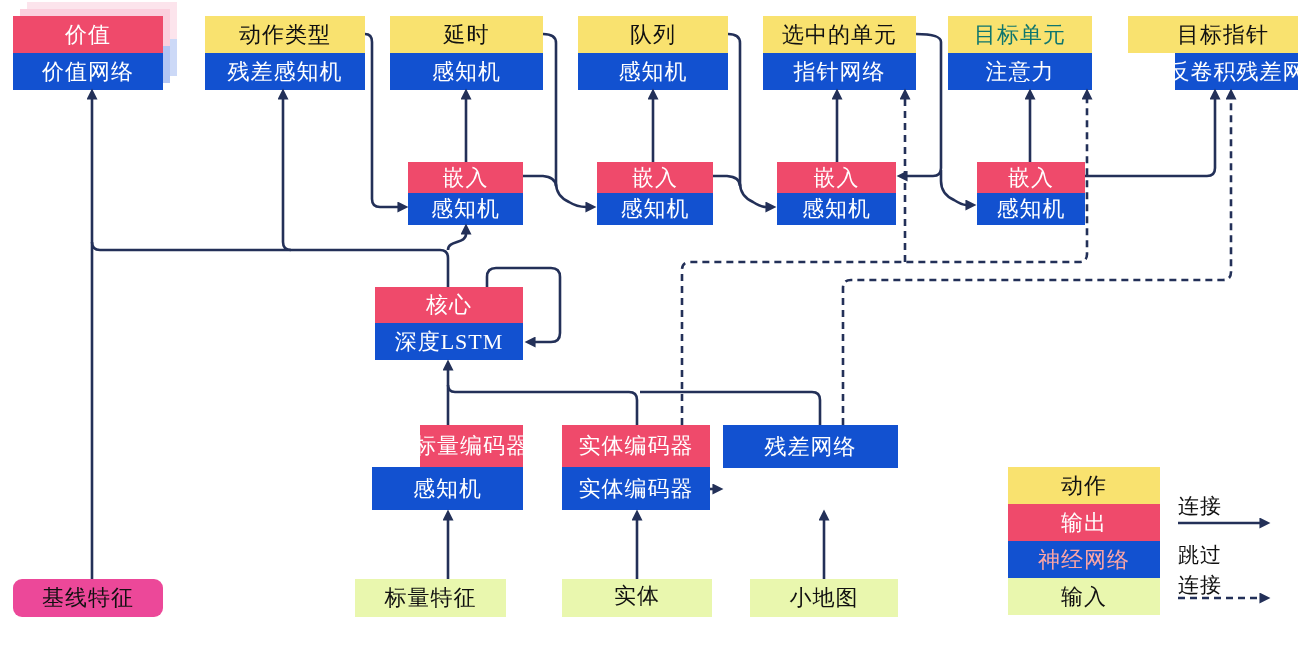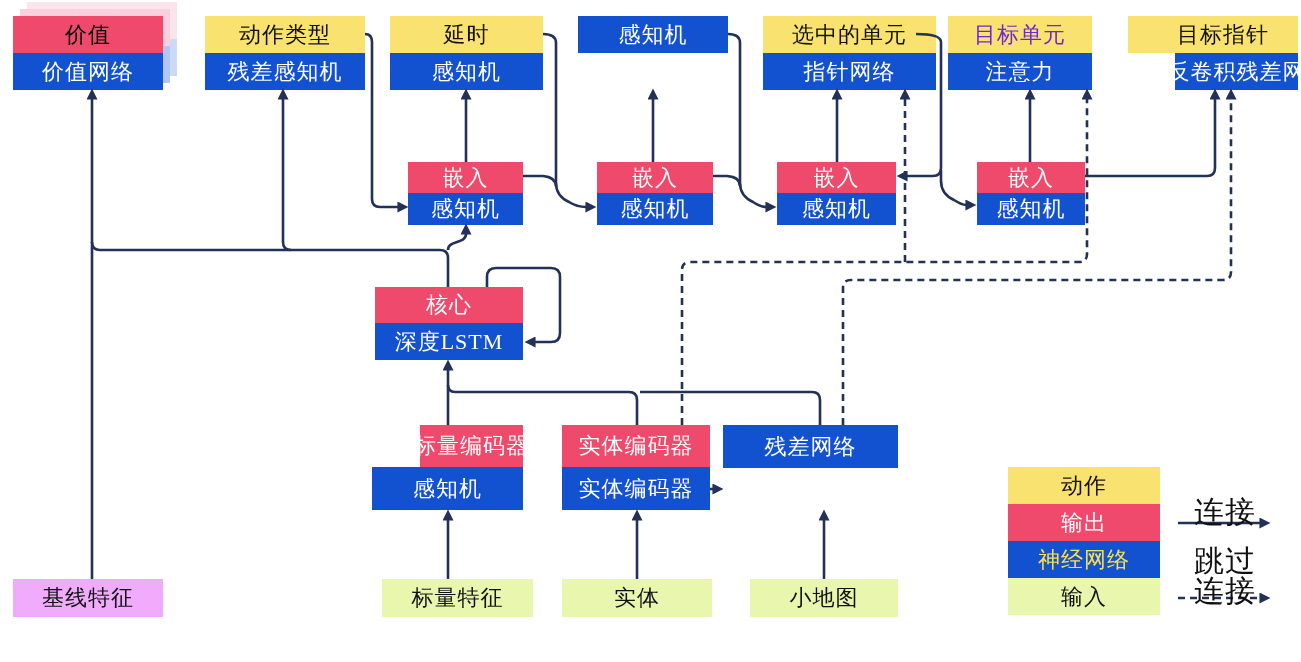--- a/index.html
+++ b/index.html
@@ -10,58 +10,59 @@
   .node{position:absolute;}
   .node .row{
     display:flex;align-items:center;justify-content:center;
     font-size:22px;line-height:1;letter-spacing:1px;white-space:nowrap;
   }
   .shadow-card{position:absolute;}
   .shadow-card .srow{width:100%;}
   #edges{position:absolute;left:0;top:0;z-index:5;pointer-events:none;}
   #nodes-layer{position:absolute;left:0;top:0;width:100%;height:100%;z-index:3;}
   .legend-label{
-    position:absolute;z-index:6;font-size:30px;color:#111111;
-    letter-spacing:1px;white-space:nowrap;text-align:center;
+    position:absolute;z-index:6;font-size:21px;color:#111111;
+    letter-spacing:1px;white-space:nowrap;
   }
 </style>
 </head>
 <body>
 
 <div id="canvas">
   <div id="nodes-layer">
       <div class="shadow-card" style="left: 27px; top: 2px; width: 150px;">
         <div class="srow" style="height: 37px; background: rgb(252, 228, 236);"></div>
         <div class="srow" style="height: 37px; background: rgb(204, 217, 247);"></div>
       </div>
       <div class="shadow-card" style="left: 20px; top: 9px; width: 150px;">
         <div class="srow" style="height: 37px; background: rgb(251, 208, 222);"></div>
         <div class="srow" style="height: 37px; background: rgb(179, 198, 244);"></div>
       </div>
       <div class="node" style="left: 13px; top: 16px; width: 150px;">
-        <div class="row" style="height: 37px; background: rgb(239, 74, 107); color: #000000;">价值</div>
+        <div class="row" style="height: 37px; background: rgb(239, 74, 107); color: #ffffff;">价值</div>
         <div class="row" style="height: 37px; background: rgb(18, 81, 208); color: rgb(255, 255, 255);">价值网络</div>
       </div>
       <div class="node" style="left: 205px; top: 16px; width: 160px;">
         <div class="row" style="height: 37px; background: rgb(249, 226, 111); color: rgb(17, 17, 17);">动作类型</div>
         <div class="row" style="height: 37px; background: rgb(18, 81, 208); color: rgb(255, 255, 255);">残差感知机</div>
       </div>
       <div class="node" style="left: 390px; top: 16px; width: 153px; border-radius: 15px;">
         <div class="row" style="height: 37px; background: rgb(249, 226, 111); color: rgb(17, 17, 17);">延时</div>
         <div class="row" style="height: 37px; background: rgb(18, 81, 208); color: rgb(255, 255, 255);">感知机</div>
       </div>
       <div class="node" style="left: 578px; top: 16px; width: 150px;">
+        <div class="row" style="height: 37px; background: rgb(249, 226, 111); color: rgb(17, 17, 17);">队列</div>
         <div class="row" style="height: 37px; background: rgb(18, 81, 208); color: rgb(255, 255, 255);">感知机</div>
       </div>
-      <div class="node" style="left: 763px; top: 16px; width: 173px;">
+      <div class="node" style="left: 763px; top: 16px; width: 153px;">
         <div class="row" style="height: 37px; background: rgb(249, 226, 111); color: rgb(17, 17, 17);">选中的单元</div>
         <div class="row" style="height: 37px; background: rgb(18, 81, 208); color: rgb(255, 255, 255);">指针网络</div>
       </div>
       <div class="node" style="left: 948px; top: 16px; width: 144px;">
-        <div class="row" style="height: 37px; background: rgb(249, 226, 111); color: #6d28d9;">目标单元</div>
+        <div class="row" style="height: 37px; background: rgb(249, 226, 111); color: #0f766e;">目标单元</div>
         <div class="row" style="height: 37px; background: rgb(18, 81, 208); color: rgb(255, 255, 255);">注意力</div>
       </div>
       <div class="node" style="left: 1128px; top: 16px; width: 170px;">
         <div class="row" style="height: 37px; background: rgb(249, 226, 111); color: rgb(17, 17, 17); padding-left: 20px;">目标指针</div>
         <div class="row" style="height: 37px; background: rgb(18, 81, 208); color: rgb(255, 255, 255); margin-left: 47px;">反卷积残差网</div>
       </div>
       <div class="node" style="left: 408px; top: 162px; width: 115px;">
         <div class="row" style="height: 31px; background: rgb(239, 74, 107); color: rgb(255, 255, 255);">嵌入</div>
         <div class="row" style="height: 32px; background: rgb(18, 81, 208); color: rgb(255, 255, 255);">感知机</div>
       </div>
@@ -86,35 +87,35 @@
         <div class="row" style="height: 43px; background: rgb(18, 81, 208); color: rgb(255, 255, 255);">感知机</div>
       </div>
       <div class="node" style="left: 562px; top: 425px; width: 148px;">
         <div class="row" style="height: 42px; background: rgb(239, 74, 107); color: rgb(255, 255, 255);">实体编码器</div>
         <div class="row" style="height: 43px; background: rgb(18, 81, 208); color: rgb(255, 255, 255);">实体编码器</div>
       </div>
       <div class="node" style="left: 723px; top: 425px; width: 175px;">
         <div class="row" style="height: 43px; background: rgb(18, 81, 208); color: rgb(255, 255, 255);">残差网络</div>
       </div>
       <div class="node" style="left: 13px; top: 579px; width: 150px;">
-        <div class="row" style="height: 38px; background: #f0abfc; color: rgb(17, 17, 17);">基线特征</div>
+        <div class="row" style="height: 38px; background: #ec4899; color: rgb(17, 17, 17); border-radius: 9px;">基线特征</div>
       </div>
-      <div class="node" style="left: 382px; top: 579px; width: 151px;">
+      <div class="node" style="left: 355px; top: 579px; width: 151px;">
         <div class="row" style="height: 38px; background: rgb(233, 247, 174); color: rgb(17, 17, 17);">标量特征</div>
       </div>
-      <div class="node" style="left: 562px; top: 579px; width: 150px;">
+      <div class="node" style="left: 562px; top: 579px; width: 150px; font-family: Liberation Mono, monospace;">
         <div class="row" style="height: 38px; background: rgb(233, 247, 174); color: rgb(17, 17, 17);">实体</div>
       </div>
       <div class="node" style="left: 750px; top: 579px; width: 148px;">
         <div class="row" style="height: 38px; background: rgb(233, 247, 174); color: rgb(17, 17, 17);">小地图</div>
       </div>
       <div class="node" style="left: 1008px; top: 467px; width: 152px;">
         <div class="row" style="height: 37px; background: rgb(249, 226, 111); color: rgb(17, 17, 17);">动作</div>
         <div class="row" style="height: 37px; background: rgb(239, 74, 107); color: rgb(255, 255, 255);">输出</div>
-        <div class="row" style="height: 37px; background: rgb(18, 81, 208); color: #fde047;">神经网络</div>
+        <div class="row" style="height: 37px; background: rgb(18, 81, 208); color: #fca5a5;">神经网络</div>
         <div class="row" style="height: 37px; background: rgb(233, 247, 174); color: rgb(17, 17, 17);">输入</div>
       </div>
     </div>
   <svg id="edges" width="1301" height="662" viewBox="0 0 1301 662">
 <defs>
  <marker id="arr" viewBox="0 0 10 10" refX="0.5" refY="5" markerWidth="12" markerHeight="11" markerUnits="userSpaceOnUse" orient="auto-start-reverse">
    <path d="M0,0 L10,5 L0,10 z" fill="#233058"></path>
  </marker>
 </defs>
       <path d="M 92 579 V 99" fill="none" stroke="#233058" stroke-width="2.6" marker-end="url(#arr)"></path>

